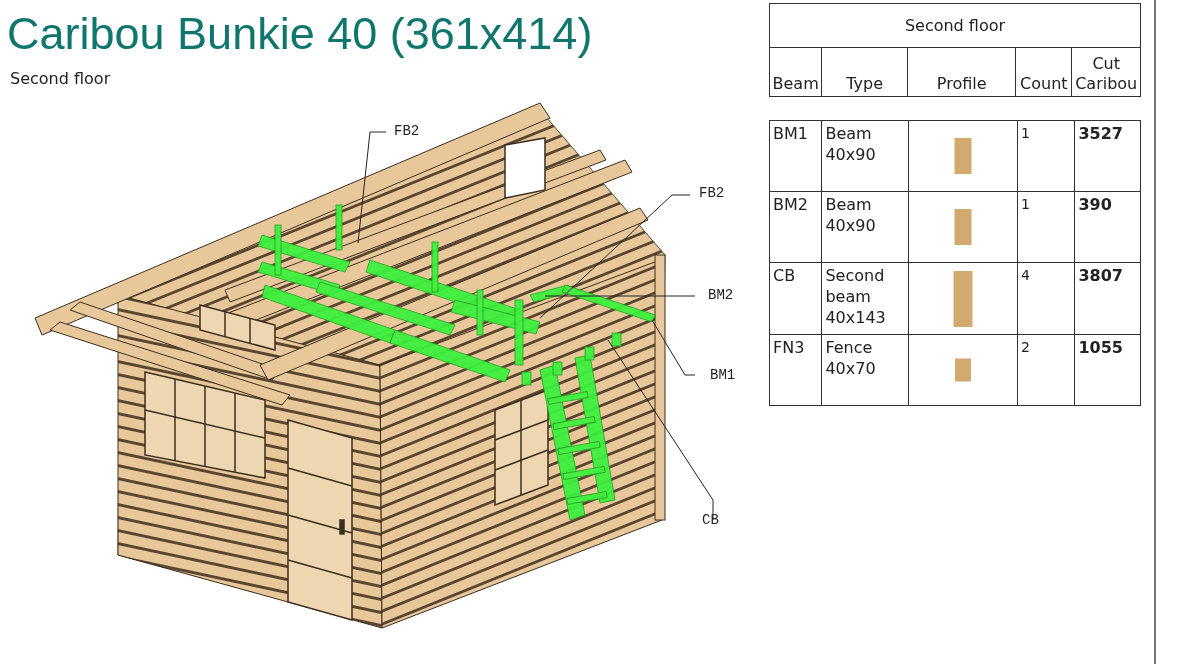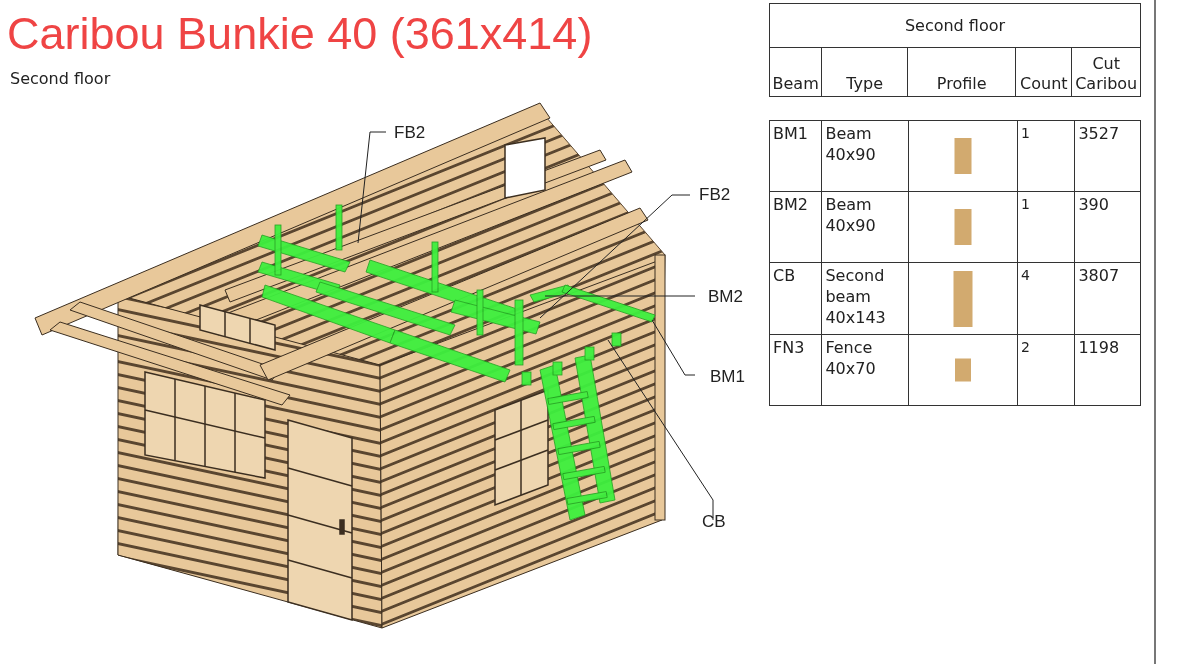--- a/index.html
+++ b/index.html
@@ -1,35 +1,35 @@
 <!DOCTYPE html>
 <html><head>
 <meta charset="utf-8">
 <style>
   html, body { margin:0; padding:0; background:#ffffff; }
   body { width:1188px; height:664px; position:relative; overflow:hidden; font-family:"DejaVu Sans", sans-serif; color:#111; }
-  .title { position:absolute; left:7px; top:4px; font-size:45px; font-weight:normal; letter-spacing:0px; line-height:60px; color:#ef4444; font-family:"Liberation Sans", sans-serif; }
+  .title { position:absolute; left:7px; top:4px; font-size:45px; font-weight:normal; letter-spacing:0px; line-height:60px; color:#0f766e; font-family:"Liberation Sans", sans-serif; }
   .subtitle { position:absolute; left:10px; top:69px; font-size:16px; color:#222; font-family:"DejaVu Sans", sans-serif; }
   .illus { position:absolute; left:0; top:95px; width:760px; height:569px; }
-  .callout { position:absolute; font-size:17px; color:#222; font-family:Liberation Sans, sans-serif; }
+  .callout { position:absolute; font-size:14px; color:#222; font-family:Liberation Mono, monospace; }
   .vrule { position:absolute; left:1154px; top:0; width:2px; height:664px; background:#777; }
 
   .tbl-head { position:absolute; left:769px; top:3px; width:372px; border-collapse:collapse; font-size:16px; }
   .tbl-head td { border:1.5px solid #333; text-align:center; vertical-align:bottom; padding:0 2px; color:#222; }
   .tbl-head .group { height:43px; vertical-align:middle; }
   .tbl-head .cols td { height:46px; line-height:20px; padding-bottom:2px; }
 
   .tbl-body { position:absolute; left:769px; top:120px; width:372px; border-collapse:collapse; font-size:16px; }
   .tbl-body td { border:1.5px solid #333; vertical-align:top; padding:2px 3px 0 3px; color:#222; height:68px; line-height:21px; }
   .tbl-body tr.tall td { height:69px; }
   .c-mark { width:45px; }
   .c-type { width:79px; }
   .c-prof { width:101px; position:relative; }
   .c-count { width:50px; font-size:14px; }
-  .c-len { width:58px; }
+  .c-len { width:58px;font-weight:bold; }
   .prof-box { position:absolute; left:50%; top:50%; transform:translate(-50%,-50%); background:#d2aa6f; }
 </style>
 </head>
 <body>
 
 <div class="title">Caribou Bunkie 40 (361x414)</div>
 <div class="subtitle">Second floor</div>
 
 <svg class="illus" viewBox="0 95 760 569" width="760" height="569">
   <defs>
@@ -184,18 +184,18 @@
     <td class="c-count">4</td>
     <td class="c-len">3807</td>
   </tr>
   <tr>
     <td class="c-mark">FN3</td>
     <td class="c-type">Fence 40x70</td>
     <td class="c-prof">
           <div class="prof-box" style="width:16px;height:23px;"></div>
         </td>
     <td class="c-count">2</td>
-    <td class="c-len">1198</td>
+    <td class="c-len">1055</td>
   </tr>
 </tbody>
   </table>
 
 <div class="vrule"></div>
 
 </body></html>

